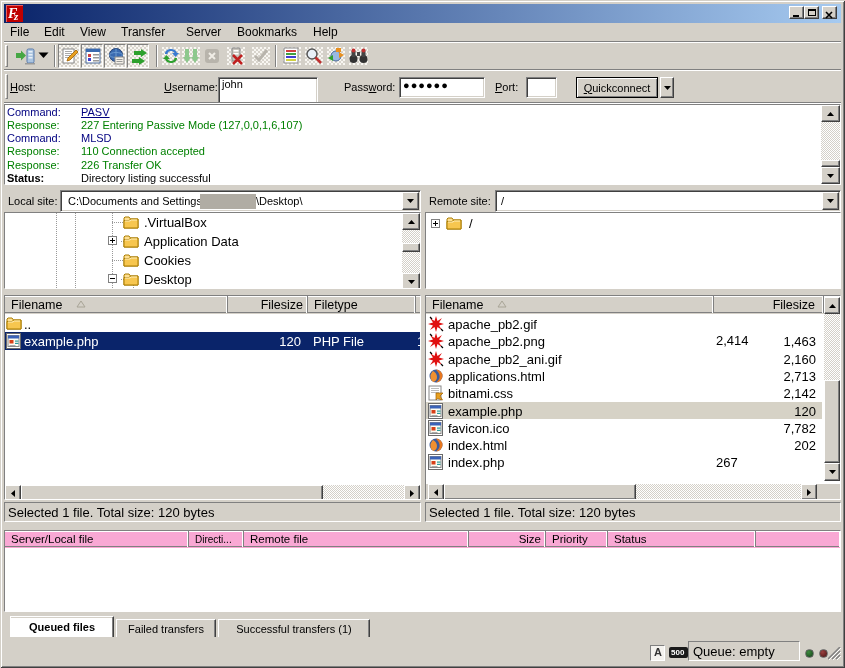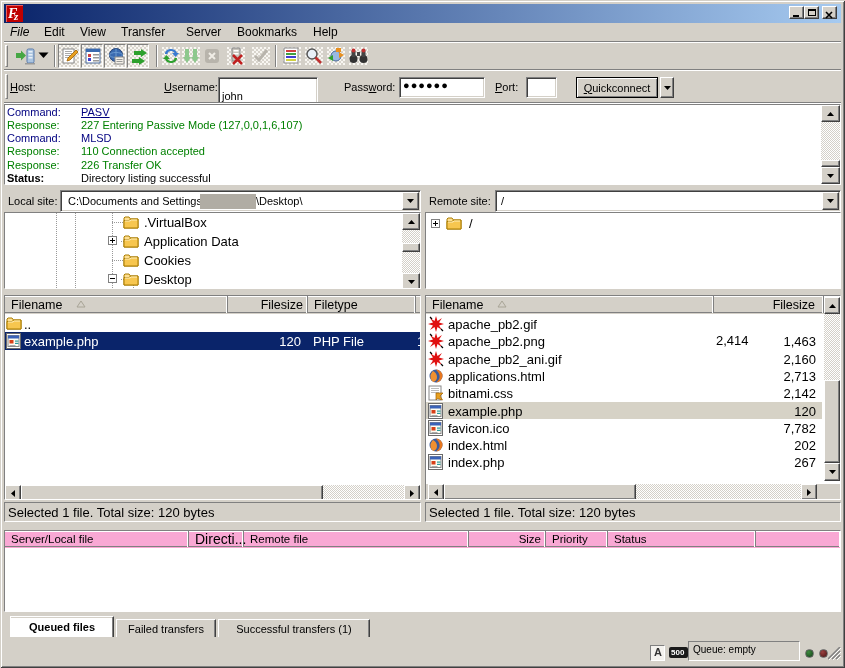--- a/index.html
+++ b/index.html
@@ -98,21 +98,21 @@
     <div class="abs" style="left:3px;top:2px;width:8px;height:7px;border:1px solid #000;border-top:2px solid #000;"></div>
   </div>
   <div class="abs raised" style="left:818px;top:2px;width:15px;height:13px;background:#d4d0c8;">
     <svg width="13" height="11" viewBox="0 0 13 11">
         <path d="M3 2 L9 8 M9 2 L3 8" stroke="#000" stroke-width="1.6"></path>
       </svg>
   </div>
 </div>
 
 <div class="abs t11" style="left:4px;top:23px;width:837px;height:18px;">
-  <span class="abs" style="left:6px;top:3px;font-style:italic;">File</span>
+  <span class="abs" style="left:6px;top:3px;">File</span>
   <span class="abs" style="left:40px;top:3px;">Edit</span>
   <span class="abs" style="left:76px;top:3px;">View</span>
   <span class="abs" style="left:117px;top:3px;">Transfer</span>
   <span class="abs" style="left:182px;top:3px;">Server</span>
   <span class="abs" style="left:233px;top:3px;">Bookmarks</span>
   <span class="abs" style="left:309px;top:3px;">Help</span>
 </div>
 <div class="abs groove" style="left:4px;top:41px;width:837px;"></div>
 
 <div class="abs" id="toolbar" style="left:4px;top:43px;width:837px;height:26px;">
@@ -226,21 +226,21 @@
     <circle cx="14.5" cy="3.5" r="2" fill="#c03030"></circle>
     <rect x="8" y="5" width="3" height="4" fill="#444"></rect>
   </svg>
 </div>
 <div class="abs groove" style="left:4px;top:69px;width:837px;"></div>
 
 <div class="abs" id="qc" style="left:4px;top:71px;width:837px;height:31px;font-size:11px;">
   <div class="abs" style="left:1px;top:3px;width:3px;height:25px;border-left:1px solid #fff;border-top:1px solid #fff;border-right:1px solid #808080;border-bottom:1px solid #808080;"></div>
   <div class="abs" style="left:6px;top:10px;"><u>H</u>ost:</div>
   <div class="abs" style="left:160px;top:10px;"><u>U</u>sername:</div>
-  <div class="abs sunken" style="left:214px;top:6px;width:100px;height:36px;background:#fff;padding:12px 3px;">john</div>
+  <div class="abs sunken" style="left:214px;top:6px;width:100px;height:36px;background:#fff;padding:0 3px;">john</div>
   <div class="abs" style="left:340px;top:10px;">Pass<u>w</u>ord:</div>
   <div class="abs sunken" style="left:395px;top:6px;width:86px;height:21px;background:#fff;padding:1px 3px;font-size:11px;letter-spacing:1px;">●●●●●●</div>
   <div class="abs" style="left:491px;top:10px;"><u>P</u>ort:</div>
   <div class="abs sunken" style="left:522px;top:6px;width:31px;height:21px;background:#fff;"></div>
   <div class="abs" style="left:572px;top:6px;width:82px;height:21px;background:#d4d0c8;border:1px solid #000;
        box-shadow:inset 1px 1px 0 #fff, inset -1px -1px 0 #808080;
        display:flex;align-items:center;justify-content:center;">
       <span><u>Q</u>uickconnect</span>
     </div>
   <div class="abs raised" style="left:656px;top:6px;width:14px;height:21px;background:#d4d0c8;display:flex;align-items:center;justify-content:center;">
@@ -473,21 +473,21 @@
   <span class="cell" style="left:290px;top:125px;width:100px;text-align:right;">7,782</span>
   <svg class="abs" style="left:2px;top:141px" width="16" height="16" viewBox="0 0 16 16">
       <use href="#fficon"></use>
     </svg>
   <span class="cell" style="left:22px;top:142px;">index.html</span>
   <span class="cell" style="left:290px;top:142px;width:100px;text-align:right;">202</span>
   <svg class="abs" style="left:2px;top:158px" width="15" height="16" viewBox="0 0 15 16">
       <use href="#phpfile"></use>
     </svg>
   <span class="cell" style="left:22px;top:159px;">index.php</span>
-  <span class="cell" style="left:290px;top:159px;width:100px;text-align:right;">267</span>
+  <span class="cell" style="left:290px;top:159px;width:100px;text-align:left;">267</span>
 
   <div class="abs" style="left:398px;top:0;width:16px;height:185px;">
     <div class="abs dither" style="left:0;top:1px;width:16px;height:184px;"></div>
     <div class="abs sbbtn" style="left:0;top:1px;width:16px;height:17px;">
         <svg width="7" height="4" viewBox="0 0 7 4">
           <path d="M3.5 0 L7 4 H0 Z" fill="#000"></path>
         </svg>
       </div>
     <div class="abs sbbtn" style="left:0;top:84px;width:16px;height:83px;"></div>
     <div class="abs sbbtn" style="left:0;top:167px;width:16px;height:18px;">
@@ -514,21 +514,21 @@
 </div>
 <div class="abs sunken1" style="left:425px;top:502px;width:416px;height:20px;background:#d4d0c8;font-size:13px;">
   <span class="abs" style="left:3px;top:2px;">Selected 1 file. Total size: 120 bytes</span>
 </div>
 
 <div class="abs sunken1" style="left:4px;top:530px;width:837px;height:82px;background:#fff;overflow:hidden;" id="queue">
   <div class="abs" style="left:0;top:0;width:836px;height:17px;background:#f9a8d4;font-size:11.5px;">
     <div class="hrow" style="left:0;width:184px;height:16px;font-size:11.5px;">
         <span style="margin-left:6px;">Server/Local file</span>
       </div>
-    <div class="hrow" style="left:184px;width:55px;height:16px;font-size:14px;">
+    <div class="hrow" style="left:184px;width:55px;height:16px;font-size:10px;">
         <span style="margin-left:6px;">Directi...</span>
       </div>
     <div class="hrow" style="left:239px;width:225px;height:16px;font-size:11.5px;">
         <span style="margin-left:6px;">Remote file</span>
       </div>
     <div class="hrow" style="left:464px;width:77px;height:16px;font-size:11.5px;justify-content:flex-end;">
         <span style="margin-right:4px;">Size</span>
       </div>
     <div class="hrow" style="left:541px;width:62px;height:16px;font-size:11.5px;">
         <span style="margin-left:6px;">Priority</span>
@@ -555,21 +555,21 @@
     display:flex;align-items:center;justify-content:center;">Successful transfers (1)</div>
 </div>
 
 <div class="abs" style="left:4px;top:640px;width:837px;height:24px;font-size:12px;">
   <div class="abs sunken1" style="left:646px;top:5px;width:15px;height:16px;background:#f4f2ee;">
     <span style="position:absolute;left:3px;top:0px;font-size:11px;font-weight:bold;color:#333;">A</span>
   </div>
   <div class="abs" style="left:665px;top:7px;width:19px;height:11px;background:#1a1a1a;border-radius:2px;">
     <span style="position:absolute;left:2px;top:1px;font-size:8px;color:#fff;font-weight:bold;letter-spacing:0;">500</span>
   </div>
-  <div class="abs sunken1" style="left:684px;top:1px;width:112px;height:20px;background:#d4d0c8;font-size:10px;">
+  <div class="abs sunken1" style="left:684px;top:1px;width:112px;height:20px;background:#d4d0c8;font-size:13px;">
     <span class="abs" style="left:4px;top:2px;">Queue: empty</span>
   </div>
   <div class="led" style="left:801px;top:9px;background:radial-gradient(circle at 35% 30%,#3d8a3d,#14421a);border:1px solid #666;"></div>
   <div class="led" style="left:815px;top:9px;background:radial-gradient(circle at 35% 30%,#9a4040,#4a1515);border:1px solid #666;"></div>
   <svg class="abs" style="left:824px;top:7px;" width="13" height="13" viewBox="0 0 13 13">
     <path d="M12 0 L0 12 M12 4 L4 12 M12 8 L8 12" stroke="#808080" stroke-width="1.5"></path>
     <path d="M13 1 L1 13 M13 5 L5 13 M13 9 L9 13" stroke="#fff" stroke-width="1"></path>
   </svg>
 </div>
 

